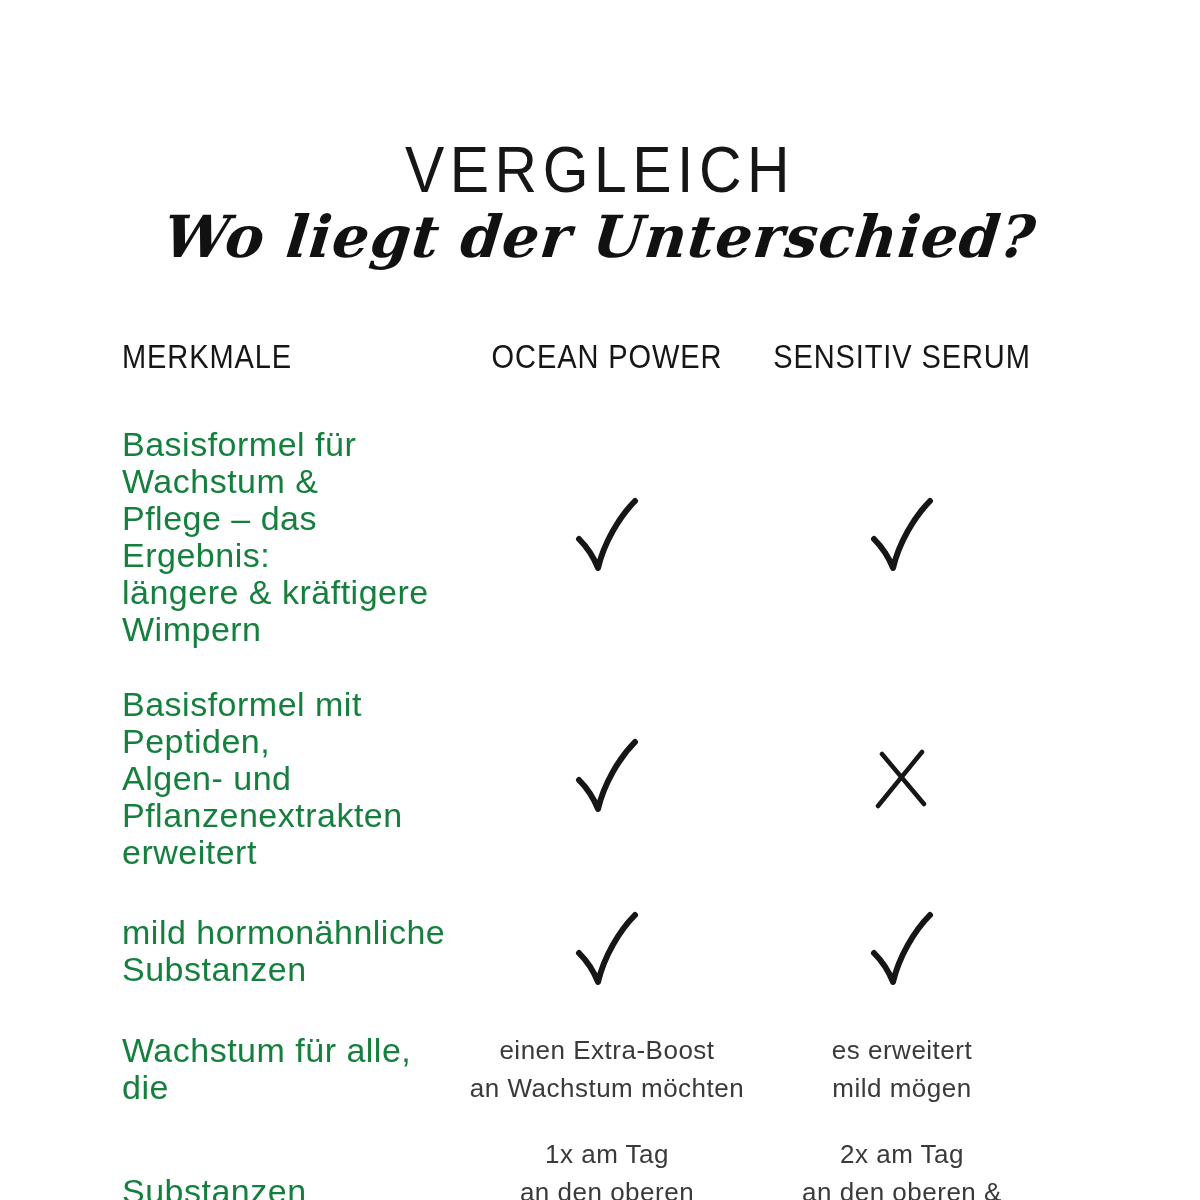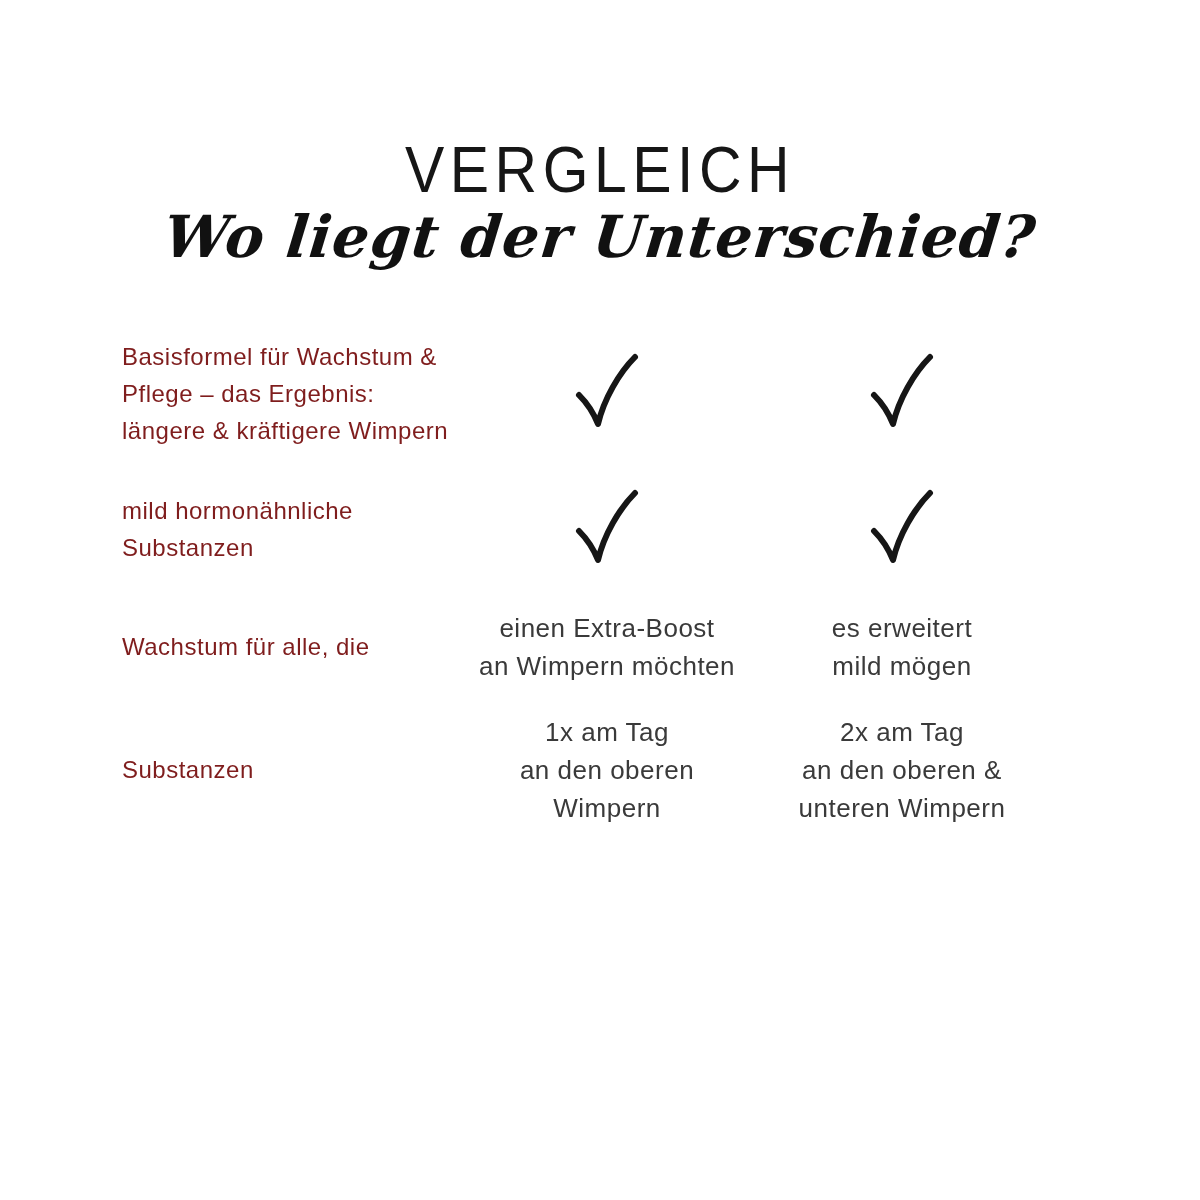--- a/index.html
+++ b/index.html
@@ -53,25 +53,25 @@
     letter-spacing:1px;
     color:#161616;
     transform:scaleX(0.88);
     transform-origin:left center;
     white-space:nowrap;
   }
   .head-cell.center{ text-align:center; transform-origin:center; }
 
   .body-row{ margin-bottom:38px; }
   .label-cell{
-    font-size:24px;
+    font-size:34px;
     font-weight:300;
     line-height:37px;
     letter-spacing:0.5px;
-    color:#7f1d1d;
+    color:#15803d;
     white-space:pre-line;
   }
   .mark-cell{ text-align:center; }
   .mark-cell svg{ display:none; vertical-align:middle; }
   .mark-cell.show-check svg.check-svg{ display:inline-block; }
   .mark-cell.show-cross svg.cross-svg{ display:inline-block; }
   .text-cell{
     font-size:26px;
     font-weight:300;
     line-height:38px;
@@ -87,39 +87,61 @@
 
 <div class="page">
 
   <div class="hero">
     <div class="title">VERGLEICH</div>
     <div class="subtitle">Wo liegt der Unterschied?</div>
   </div>
 
   <div class="table">
 
+    <div class="t-row t-head">
+      <div class="head-cell">MERKMALE</div>
+      <div class="head-cell center">OCEAN POWER</div>
+      <div class="head-cell center">SENSITIV SERUM</div>
+    </div>
 
     <div class="t-row body-row">
       <div class="label-cell">Basisformel für Wachstum &amp;
 Pflege – das Ergebnis:
 längere &amp; kräftigere Wimpern</div>
       <div class="mark-cell show-check">
         <svg class="check-svg" width="72" height="84" viewBox="0 0 72 84">
           <path d="M8 44 C15 51 23 63 27 73 C33 48 48 22 64 6" fill="none" stroke="#161616" stroke-width="6" stroke-linecap="round" stroke-linejoin="round"></path>
         </svg>
         
       </div>
       <div class="mark-cell show-check">
         <svg class="check-svg" width="72" height="84" viewBox="0 0 72 84">
           <path d="M8 44 C15 51 23 63 27 73 C33 48 48 22 64 6" fill="none" stroke="#161616" stroke-width="6" stroke-linecap="round" stroke-linejoin="round"></path>
         </svg>
         
       </div>
     </div>
 
+    <div class="t-row body-row">
+      <div class="label-cell">Basisformel mit Peptiden,
+Algen- und Pflanzenextrakten
+erweitert</div>
+      <div class="mark-cell show-check">
+        <svg class="check-svg" width="72" height="84" viewBox="0 0 72 84">
+          <path d="M8 44 C15 51 23 63 27 73 C33 48 48 22 64 6" fill="none" stroke="#161616" stroke-width="6" stroke-linecap="round" stroke-linejoin="round"></path>
+        </svg>
+        
+      </div>
+      <div class="mark-cell show-cross">
+        
+        <svg class="cross-svg" width="64" height="68" viewBox="0 0 64 68">
+          <path d="M12 10 L54 60 M52 8 L8 62" fill="none" stroke="#161616" stroke-width="4.5" stroke-linecap="round"></path>
+        </svg>
+      </div>
+    </div>
 
     <div class="t-row body-row">
       <div class="label-cell">mild hormonähnliche
 Substanzen</div>
       <div class="mark-cell show-check">
         <svg class="check-svg" width="72" height="84" viewBox="0 0 72 84">
           <path d="M8 44 C15 51 23 63 27 73 C33 48 48 22 64 6" fill="none" stroke="#161616" stroke-width="6" stroke-linecap="round" stroke-linejoin="round"></path>
         </svg>
         
       </div>
@@ -127,21 +149,21 @@
         <svg class="check-svg" width="72" height="84" viewBox="0 0 72 84">
           <path d="M8 44 C15 51 23 63 27 73 C33 48 48 22 64 6" fill="none" stroke="#161616" stroke-width="6" stroke-linecap="round" stroke-linejoin="round"></path>
         </svg>
         
       </div>
     </div>
 
     <div class="t-row body-row row-tight">
       <div class="label-cell">Wachstum für alle, die</div>
       <div class="text-cell">einen Extra-Boost
-an Wimpern möchten</div>
+an Wachstum möchten</div>
       <div class="text-cell">es erweitert
 mild mögen</div>
     </div>
 
     <div class="t-row body-row">
       <div class="label-cell">Substanzen</div>
       <div class="text-cell">1x am Tag
 an den oberen
 Wimpern</div>
       <div class="text-cell">2x am Tag

